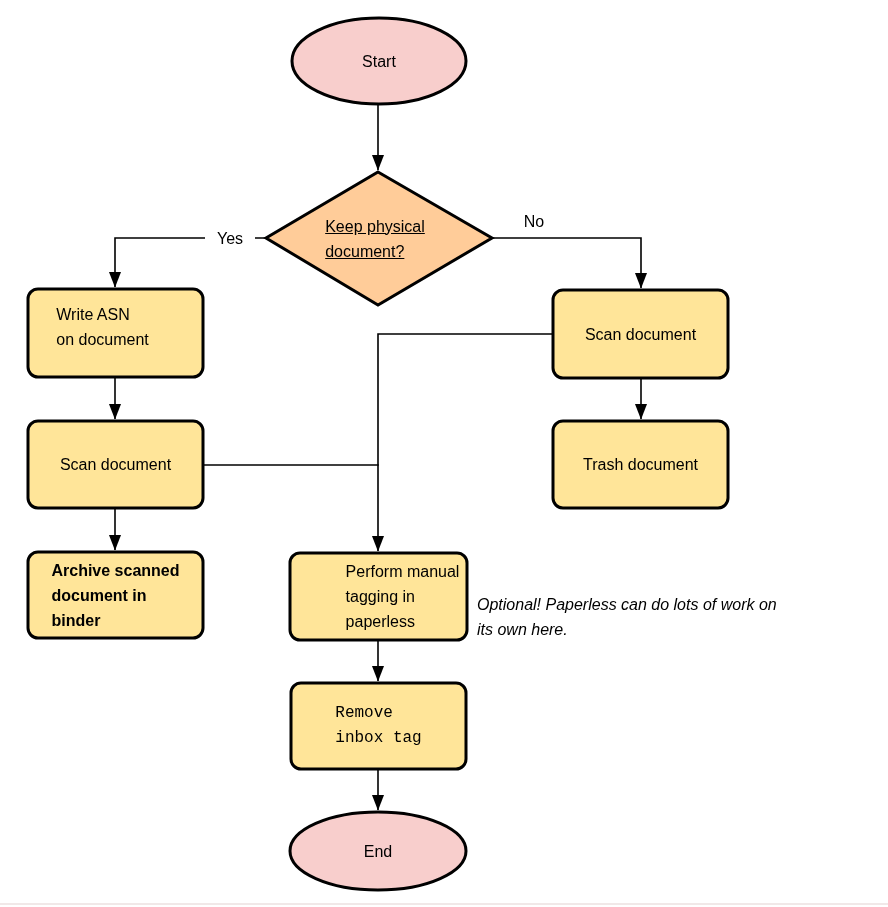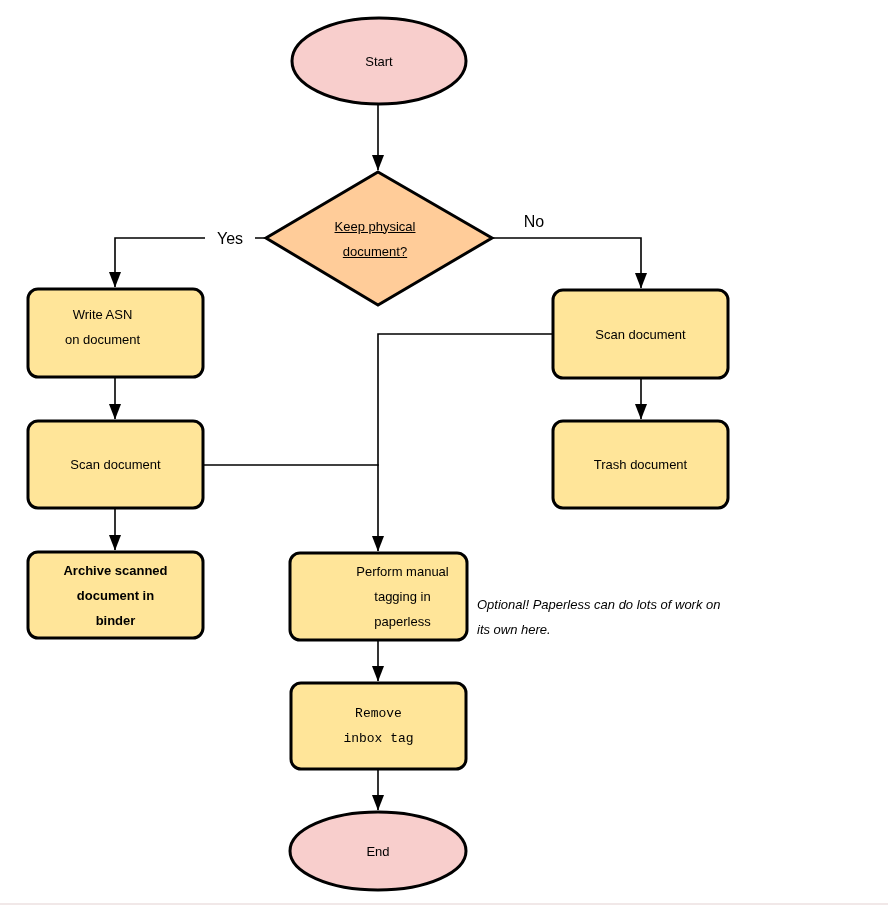--- a/index.html
+++ b/index.html
@@ -28,40 +28,39 @@
   .edge {
     stroke: #000000;
     stroke-width: 1.6;
     fill: none;
   }
   .node-label {
     position: absolute;
     display: flex;
     align-items: center;
     justify-content: center;
-    text-align: center;
     white-space: pre-line;
-    font-size: 13px;
+    font-size: 16px;
     line-height: 25px;
     pointer-events: none;
   }
   .edge-label {
     position: absolute;
     text-align: center;
     font-size: 16px;
     line-height: 18px;
     background: #ffffff;
     pointer-events: none;
   }
   .annotation {
     position: absolute;
     left: 477px;
     top: 592px;
     width: 412px;
-    font-size: 13px;
+    font-size: 16px;
     line-height: 25px;
     font-style: italic;
     white-space: pre-line;
     pointer-events: none;
   }
   .bottom-line {
     position: absolute;
     left: 0;
     top: 903px;
     width: 888px;

